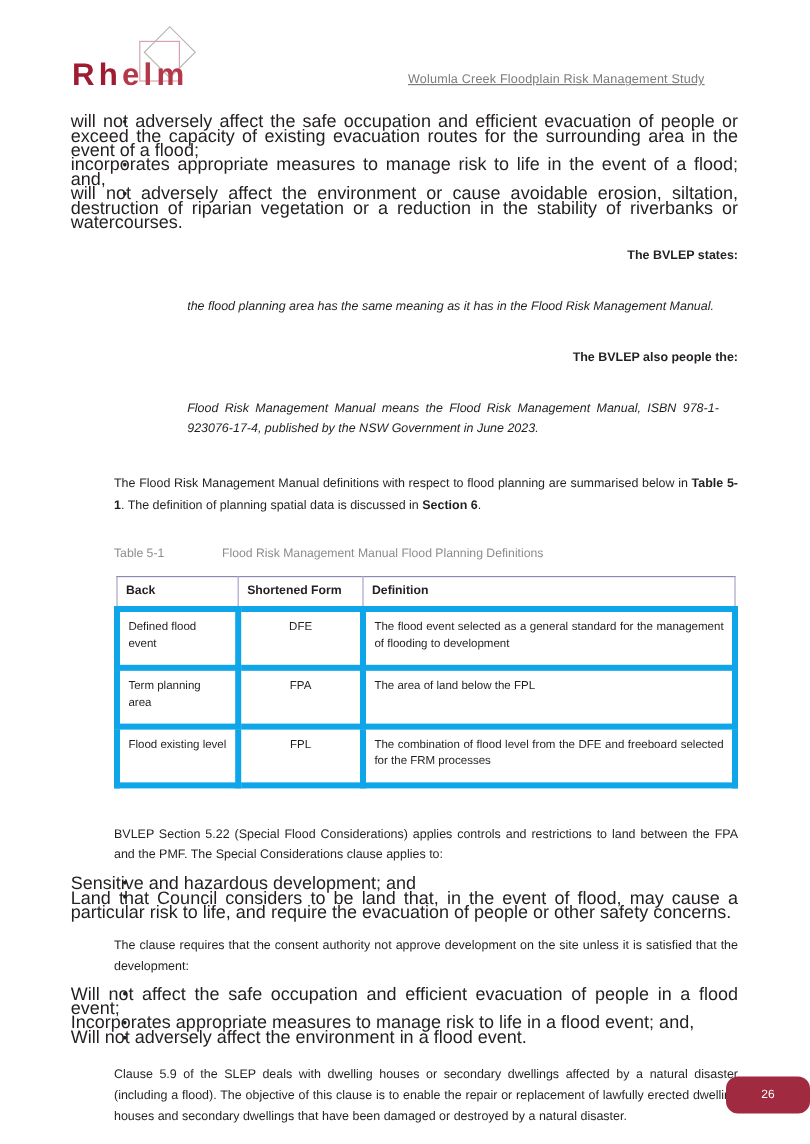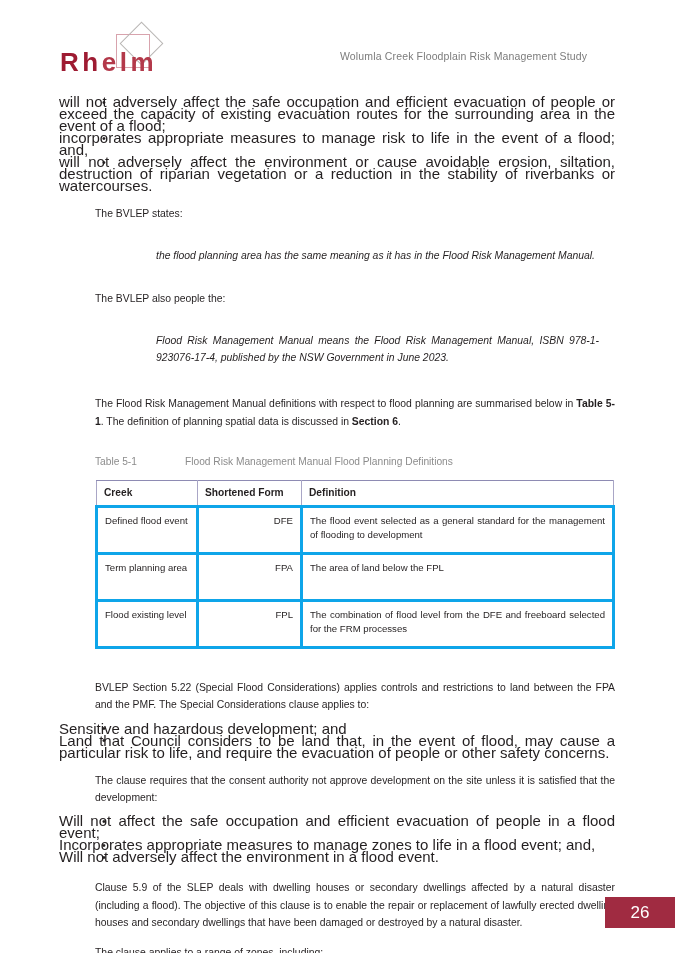--- a/index.html
+++ b/index.html
@@ -66,44 +66,45 @@
     letter-spacing: 3.5px;
     color: #a62a3c;
     line-height: 1;
   }
   .logo-text .lt-dark { color: #9e1b32; }
   .logo-text .lt-mid { color: #b3394a; }
 
   .header-title {
     position: absolute;
     left: 340px;
-    top: 50px;
+    top: 60px;
     font-size: 10.5px;
     color: #7c7c7c;
     letter-spacing: 0.15px;
     white-space: nowrap;
+    text-decoration: underline;
   }
 
   
   .content {
     position: absolute;
     left: 0;
     top: 96px;
     width: 675px;
   }
 
   .para {
     margin: 0;
     padding: 0 60px 0 95px;
     font-size: 10.4px;
     line-height: 17.3px;
     text-align: justify;
     color: #231f20;
   }
-  .para.nojust { text-align: left; }
+  .para.nojust { text-align: right; font-weight: bold; }
 
   .para-spacer-sm { height: 9px; }
   .para-spacer-md { height: 13px; }
   .para-spacer-lg { height: 17px; }
 
   .quote {
     margin: 16px;
     padding: 0 60px 0 140px;
     font-size: 10.4px;
     line-height: 17.3px;
@@ -176,26 +177,26 @@
     padding: 5px 7px 5px 7px;
     border-left: 1px solid #a9a6c6;
     border-right: 1px solid #a9a6c6;
     border-top: 1px solid #8e8bb3;
     border-bottom: 1.6px solid #7b78a8;
     vertical-align: top;
     line-height: 14px;
   }
   table.defs td {
     padding: 6px 7px 8px 7px;
-    border: 3px solid #0ea5e9;
+    border: 5px solid #0ea5e9;
     vertical-align: top;
     line-height: 13.6px;
   }
   table.defs td.col-term { text-align: left; }
-  table.defs td.col-short { text-align: right; }
+  table.defs td.col-short { text-align: center; }
   table.defs td.col-def { text-align: justify; }
   table.defs tr.body-row td { height: 30px; }
 
   
   .section-heading {
     padding: 0 60px 0 60px;
     font-size: 11.3px;
     color: #3c4a5a;
     display: flex;
     align-items: baseline;
@@ -207,24 +208,25 @@
 
   
   .footer-badge {
     position: absolute;
     left: 605px;
     top: 897px;
     width: 70px;
     height: 31px;
     background: #a02b41;
     color: #ffffff;
-    font-size: 17px;
+    font-size: 10px;
     display: flex;
     align-items: center;
     justify-content: center;
+    border-radius: 10px;
   }
 </style>
 </head>
 <body>
 
 <div class="page">
 
   <div class="header">
 
     <div class="logo">
@@ -276,21 +278,21 @@
 
     <div class="tbl-wrap">
       <table class="defs">
         <colgroup>
           <col class="c1">
             <col class="c2">
             <col class="c3">
         </colgroup>
         <thead>
           <tr>
-            <th>Creek</th>
+            <th>Back</th>
             <th>Shortened Form</th>
             <th>Definition</th>
           </tr>
         </thead>
         <tbody>
           <tr class="body-row">
             <td class="col-term">Defined flood event</td>
             <td class="col-short">DFE</td>
             <td class="col-def">The flood event selected as a general standard for the management of flooding to development</td>
           </tr>
@@ -321,21 +323,21 @@
     </ul>
 
     <div class="para-spacer-md"></div>
 
     <p class="para">The clause requires that the consent authority not approve development on the site unless it is satisfied that the development:</p>
 
     <div class="para-spacer-sm"></div>
 
     <ul class="bullets">
       <li>Will not affect the safe occupation and efficient evacuation of people in a flood event;</li>
-      <li>Incorporates appropriate measures to manage zones to life in a flood event; and,</li>
+      <li>Incorporates appropriate measures to manage risk to life in a flood event; and,</li>
       <li>Will not adversely affect the environment in a flood event.</li>
     </ul>
 
     <div class="para-spacer-md"></div>
 
 
     <div style="height:3px"></div>
 
     <p class="para">Clause 5.9 of the SLEP deals with dwelling houses or secondary dwellings affected by a natural disaster (including a flood).  The objective of this clause is to enable the repair or replacement of lawfully erected dwelling houses and secondary dwellings that have been damaged or destroyed by a natural disaster.</p>
 

